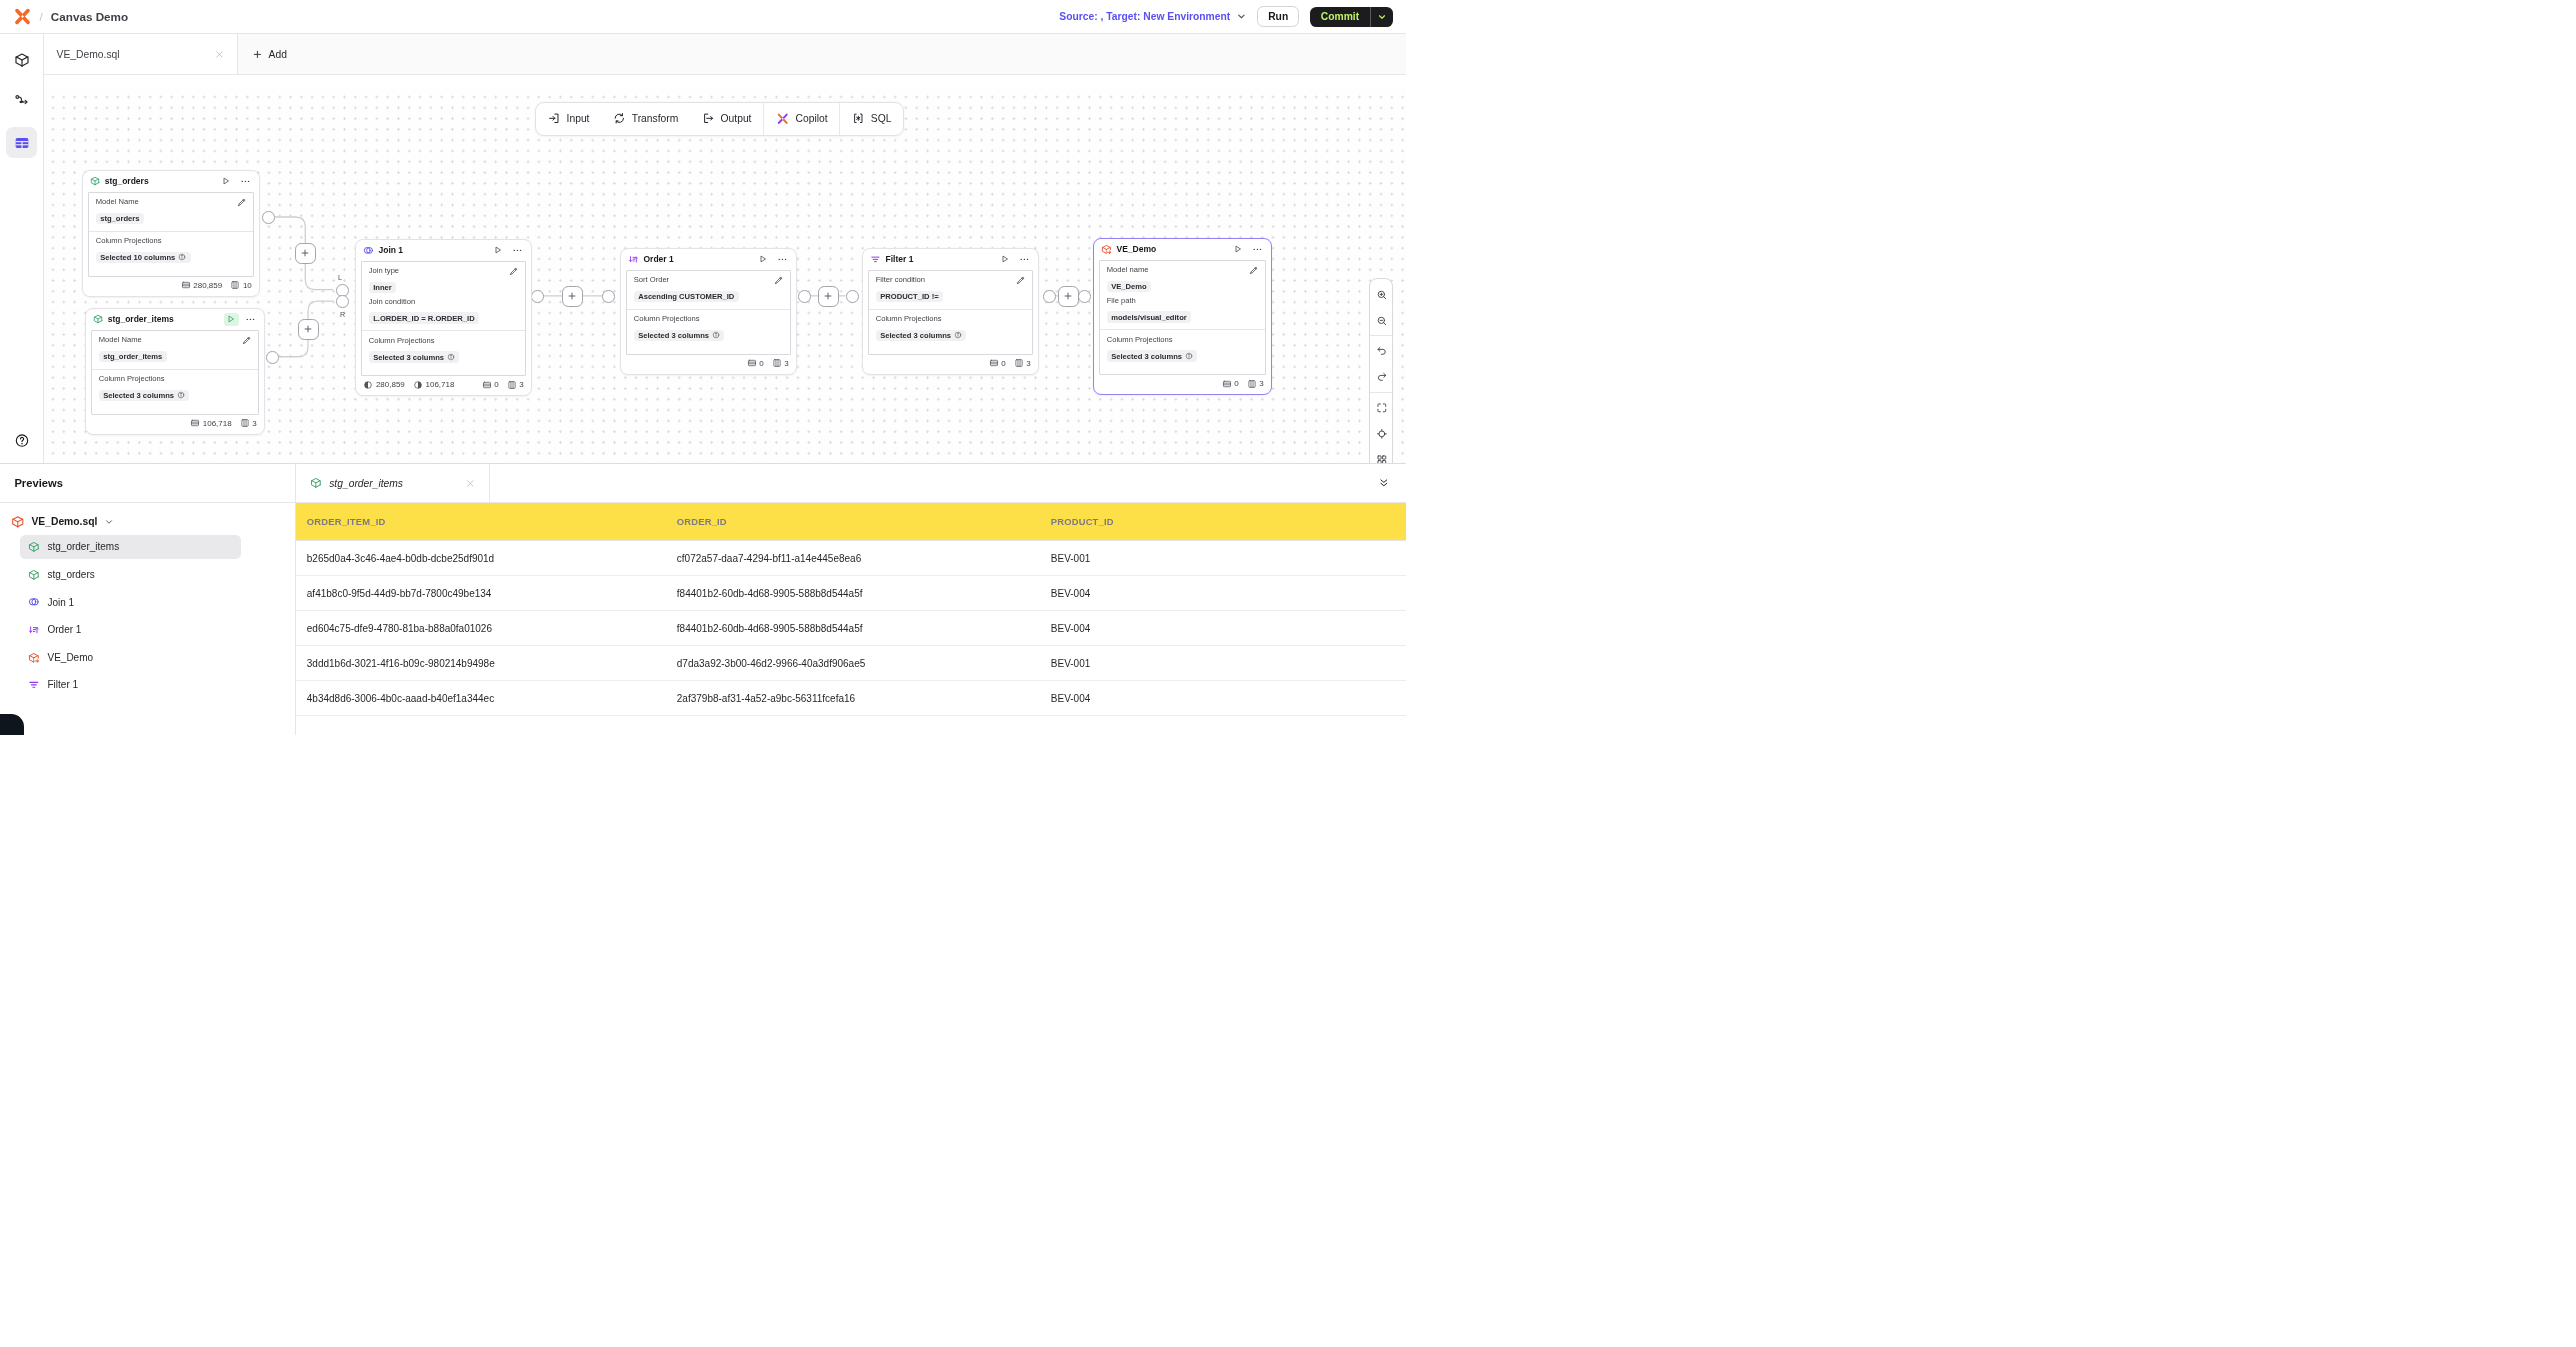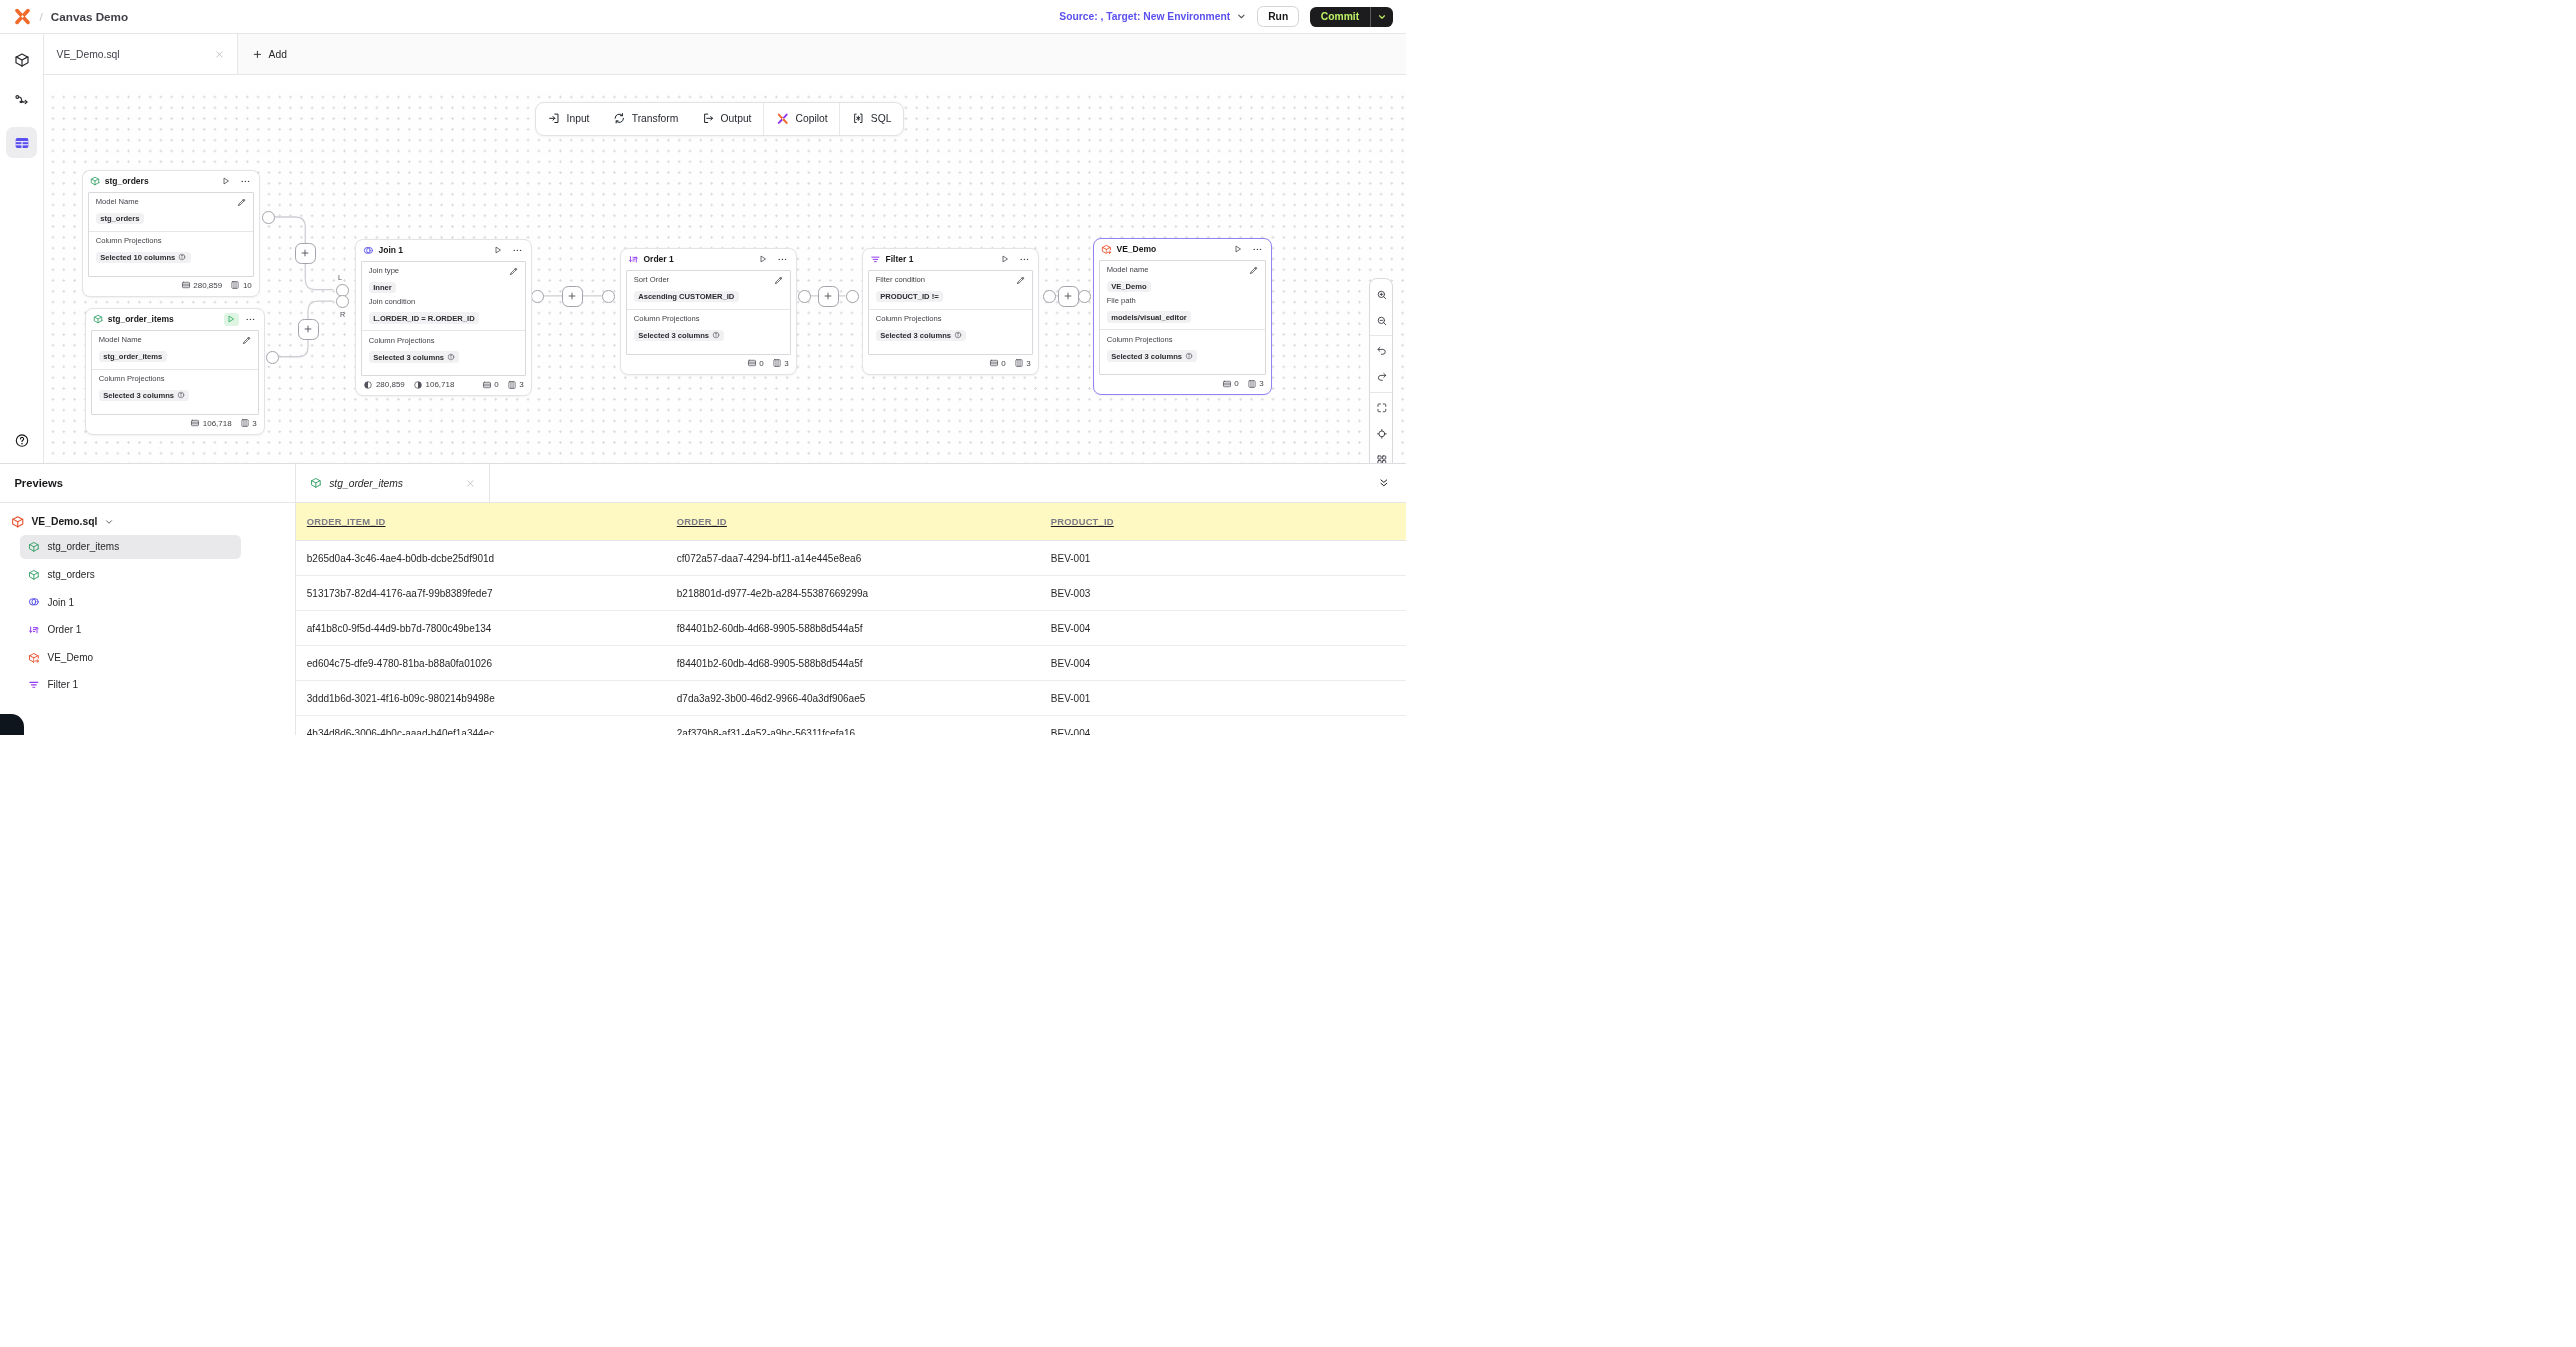--- a/index.html
+++ b/index.html
@@ -115,21 +115,21 @@
 
   .pv-right{ flex:1; display:flex; flex-direction:column; overflow:hidden; }
   .ptab-row{ height:39px; border-bottom:0.9px solid #e6e6e9; display:flex; align-items:center; flex:none;}
   .ptab{ height:100%; width:194px; display:flex; align-items:center; gap:8px; padding:0 13.5px;
     border-right:0.9px solid #e6e6e9; cursor:pointer;}
   .ptab .lbl{ font-size:10.3px; font-style:italic; color:#27272a; flex:1; }
   .pv-collapse{ margin-left:auto; margin-right:16px; color:#18181b; cursor:pointer;}
 
   .tbl{ flex:1; overflow:hidden; }
   .tbl-head{ display:grid; grid-template-columns:370px 374px 1fr; padding-left:10.8px; height:38px;
-    align-items:center; background:#fef9c3; border-bottom:0.9px solid #e6e6e9;text-decoration:underline;}
+    align-items:center; background:#fde047; border-bottom:0.9px solid #e6e6e9;}
   .th{ font-size:9.4px; color:#7b7b85; font-weight:600; letter-spacing:0.2px; }
   .tbl-row{ display:grid; grid-template-columns:370px 374px 1fr; padding-left:10.8px; height:35px;
     align-items:center; border-bottom:0.9px solid #ededf0; background:#fff;}
   .td{ font-size:10px; color:#27272a; }
 
   .corner-widget{ position:absolute; left:0; bottom:0; width:24px; height:20.6px; background:#0f151d;
     border-top-right-radius:12.6px; z-index:40; cursor:pointer;}
 </style>
 </head>
 <body>
@@ -847,25 +847,20 @@
           <div class="th">ORDER_ITEM_ID</div>
           <div class="th">ORDER_ID</div>
           <div class="th">PRODUCT_ID</div>
         </div>
         <div class="tbl-row">
           <div class="td">b265d0a4-3c46-4ae4-b0db-dcbe25df901d</div>
           <div class="td">cf072a57-daa7-4294-bf11-a14e445e8ea6</div>
           <div class="td">BEV-001</div>
         </div>
         <div class="tbl-row">
-          <div class="td">513173b7-82d4-4176-aa7f-99b8389fede7</div>
-          <div class="td">b218801d-d977-4e2b-a284-55387669299a</div>
-          <div class="td">BEV-003</div>
-        </div>
-        <div class="tbl-row">
           <div class="td">af41b8c0-9f5d-44d9-bb7d-7800c49be134</div>
           <div class="td">f84401b2-60db-4d68-9905-588b8d544a5f</div>
           <div class="td">BEV-004</div>
         </div>
         <div class="tbl-row">
           <div class="td">ed604c75-dfe9-4780-81ba-b88a0fa01026</div>
           <div class="td">f84401b2-60db-4d68-9905-588b8d544a5f</div>
           <div class="td">BEV-004</div>
         </div>
         <div class="tbl-row">

